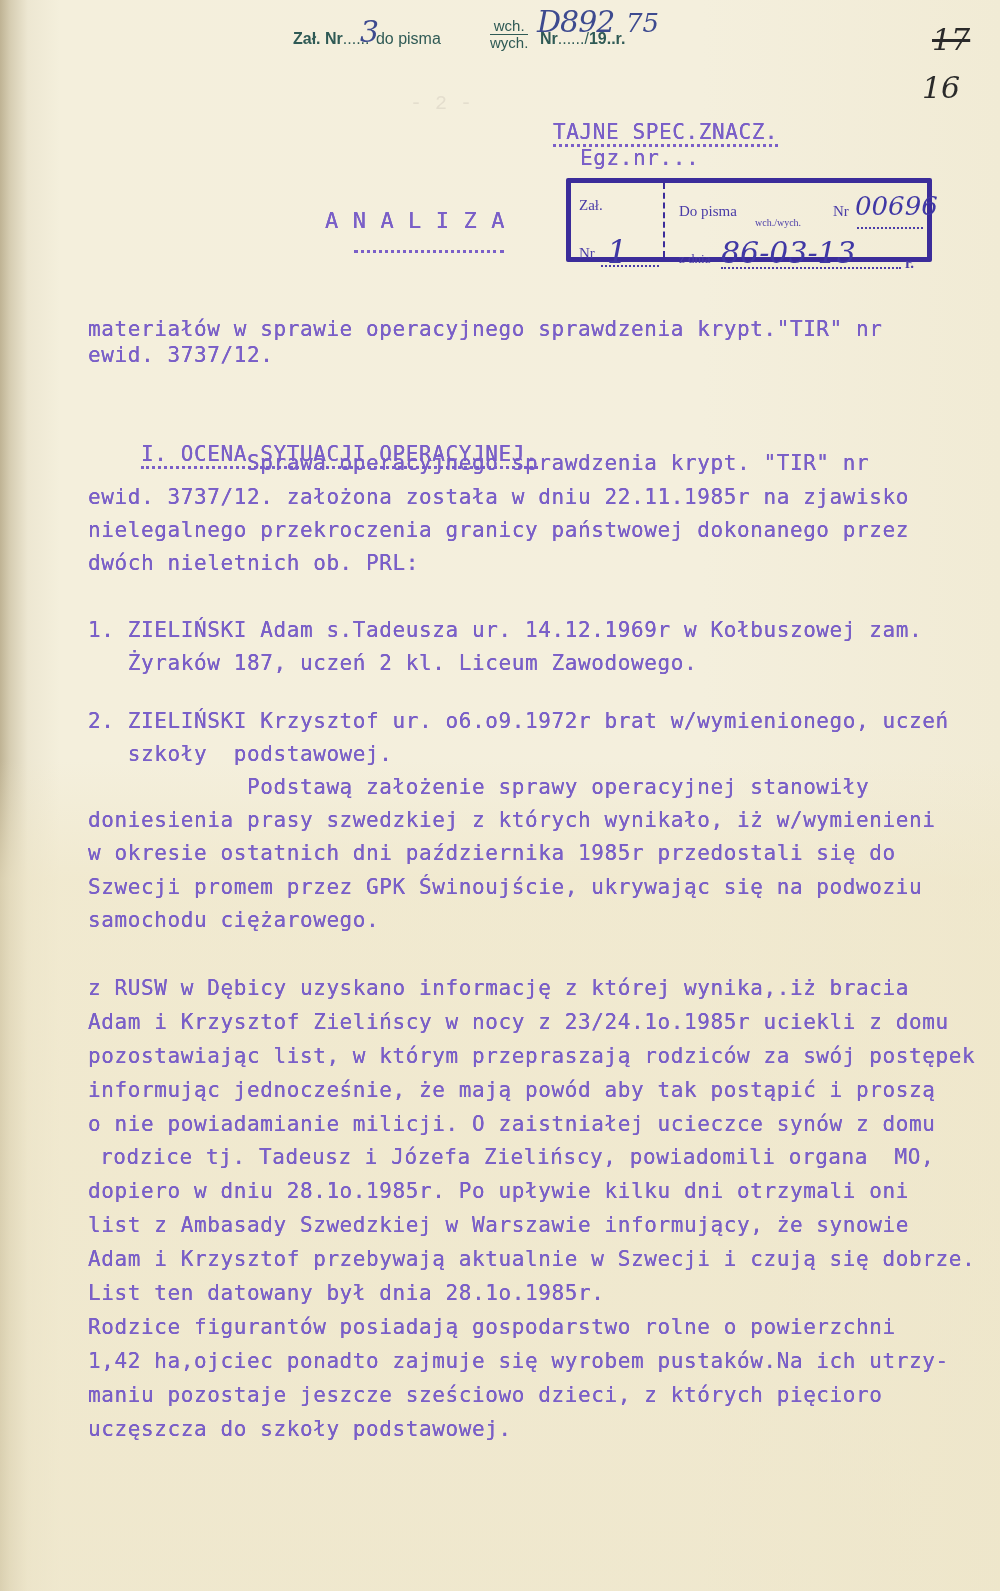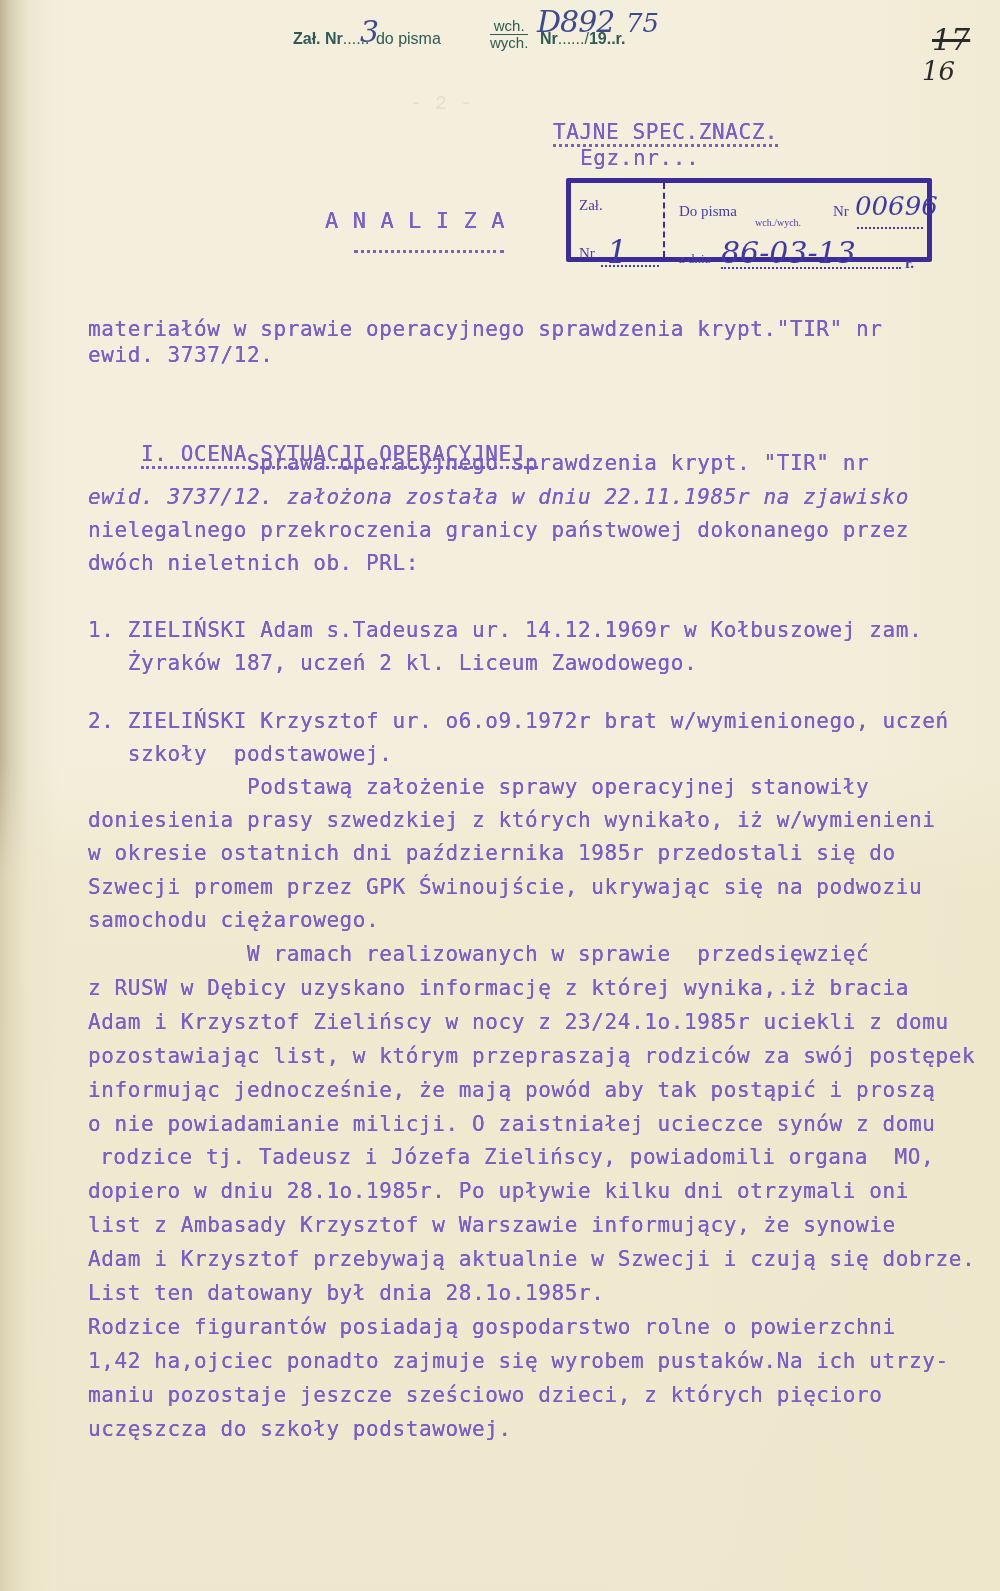--- a/index.html
+++ b/index.html
@@ -67,21 +67,21 @@
   </div>
   <div class="printed" style="left:540px; top:30px;">
     <span>Nr</span><span style="font-weight:normal;">....../</span><span>19</span><span>..</span><span>r.</span>
   </div>
   <div class="hand" style="left:537px; top:4px; font-size:30px; color:#3d4a8f; letter-spacing:-1px;">D892</div>
   <div class="hand" style="left:626px; top:8px; font-size:26px; color:#3d4a8f;">75</div>
 
   <div class="hand hand-black" style="left:932px; top:22px; font-size:30px;">
     <span style="text-decoration:line-through;">17</span>
   </div>
-  <div class="hand hand-black" style="left:922px; top:56px; font-size:26px;">16</div>
+  <div class="hand hand-black" style="left:922px; top:70px; font-size:30px;">16</div>
 
   <div class="typed" style="left:500px; top:96px;">
     <span class="underline-dash">TAJNE SPEC.ZNACZ.</span>
   </div>
   <div class="typed" style="left:580px; top:146px;">Egz.nr...</div>
 
   <div class="stamp">
     <div class="divider"></div>
     <div class="cell" style="left:8px; top:14px;">Zał.</div>
     <div class="cell" style="left:8px; top:62px;">Nr</div>
@@ -104,44 +104,43 @@
   <div style="position:absolute; left:354px; top:250px; width:150px; border-bottom:3px dotted #7a5fc8;"></div>
 
   <div class="typed" style="left:88px; top:311px;margin-top:6px;">materiałów w sprawie operacyjnego sprawdzenia krypt."TIR" nr</div>
   <div class="typed" style="left:88px; top:343px;">ewid. 3737/12.</div>
 
   <div class="typed" style="left:88px; top:418px;">
     <span class="underline-dash">I. OCENA SYTUACJI OPERACYJNEJ.</span>
   </div>
 
   <div class="typed" style="left:88px; top:451px;">            Sprawa operacyjnego sprawdzenia krypt. "TIR" nr</div>
-  <div class="typed" style="left:88px; top:485px;font-style:italic;">ewid. 3737/12. założona została w dniu 22.11.1985r na zjawisko</div>
+  <div class="typed" style="left:88px; top:485px;">ewid. 3737/12. założona została w dniu 22.11.1985r na zjawisko</div>
   <div class="typed" style="left:88px; top:518px;">nielegalnego przekroczenia granicy państwowej dokonanego przez</div>
   <div class="typed" style="left:88px; top:551px;">dwóch nieletnich ob. PRL:</div>
 
   <div class="typed" style="left:88px; top:618px;">1. ZIELIŃSKI Adam s.Tadeusza ur. 14.12.1969r w Kołbuszowej zam.</div>
   <div class="typed" style="left:88px; top:651px;">   Żyraków 187, uczeń 2 kl. Liceum Zawodowego.</div>
   <div class="typed" style="left:88px; top:709px;">2. ZIELIŃSKI Krzysztof ur. o6.o9.1972r brat w/wymienionego, uczeń</div>
   <div class="typed" style="left:88px; top:742px;">   szkoły  podstawowej.</div>
 
   <div class="typed" style="left:88px; top:775px;">            Podstawą założenie sprawy operacyjnej stanowiły</div>
   <div class="typed" style="left:88px; top:808px;">doniesienia prasy szwedzkiej z których wynikało, iż w/wymienieni</div>
   <div class="typed" style="left:88px; top:841px;">w okresie ostatnich dni października 1985r przedostali się do</div>
   <div class="typed" style="left:88px; top:875px;">Szwecji promem przez GPK Świnoujście, ukrywając się na podwoziu</div>
   <div class="typed" style="left:88px; top:908px;">samochodu ciężarowego.</div>
 
-  <div class="typed" style="left:88px; top:942px;">            W ramach realizowanych w sprawie  przedsięwzięć</div>
   <div class="typed" style="left:88px; top:976px;">z RUSW w Dębicy uzyskano informację z której wynika,.iż bracia</div>
   <div class="typed" style="left:88px; top:1010px;">Adam i Krzysztof Zielińscy w nocy z 23/24.1o.1985r uciekli z domu</div>
   <div class="typed" style="left:88px; top:1044px;">pozostawiając list, w którym przepraszają rodziców za swój postępek</div>
   <div class="typed" style="left:88px; top:1078px;">informując jednocześnie, że mają powód aby tak postąpić i proszą</div>
   <div class="typed" style="left:88px; top:1112px;">o nie powiadamianie milicji. O zaistniałej ucieczce synów z domu</div>
   <div class="typed" style="left:100px; top:1145px;">rodzice tj. Tadeusz i Józefa Zielińscy, powiadomili organa  MO,</div>
   <div class="typed" style="left:88px; top:1179px;">dopiero w dniu 28.1o.1985r. Po upływie kilku dni otrzymali oni</div>
-  <div class="typed" style="left:88px; top:1213px;">list z Ambasady Krzysztof w Warszawie informujący, że synowie</div>
+  <div class="typed" style="left:88px; top:1213px;">list z Ambasady Szwedzkiej w Warszawie informujący, że synowie</div>
   <div class="typed" style="left:88px; top:1247px;">Adam i Krzysztof przebywają aktualnie w Szwecji i czują się dobrze.</div>
   <div class="typed" style="left:88px; top:1281px;">List ten datowany był dnia 28.1o.1985r.</div>
 
   <div class="typed" style="left:88px; top:1315px;">Rodzice figurantów posiadają gospodarstwo rolne o powierzchni</div>
   <div class="typed" style="left:88px; top:1349px;">1,42 ha,ojciec ponadto zajmuje się wyrobem pustaków.Na ich utrzy-</div>
   <div class="typed" style="left:88px; top:1383px;">maniu pozostaje jeszcze sześciowo dzieci, z których pięcioro</div>
   <div class="typed" style="left:88px; top:1417px;">uczęszcza do szkoły podstawowej.</div>
 </div>
 
 </body></html>

